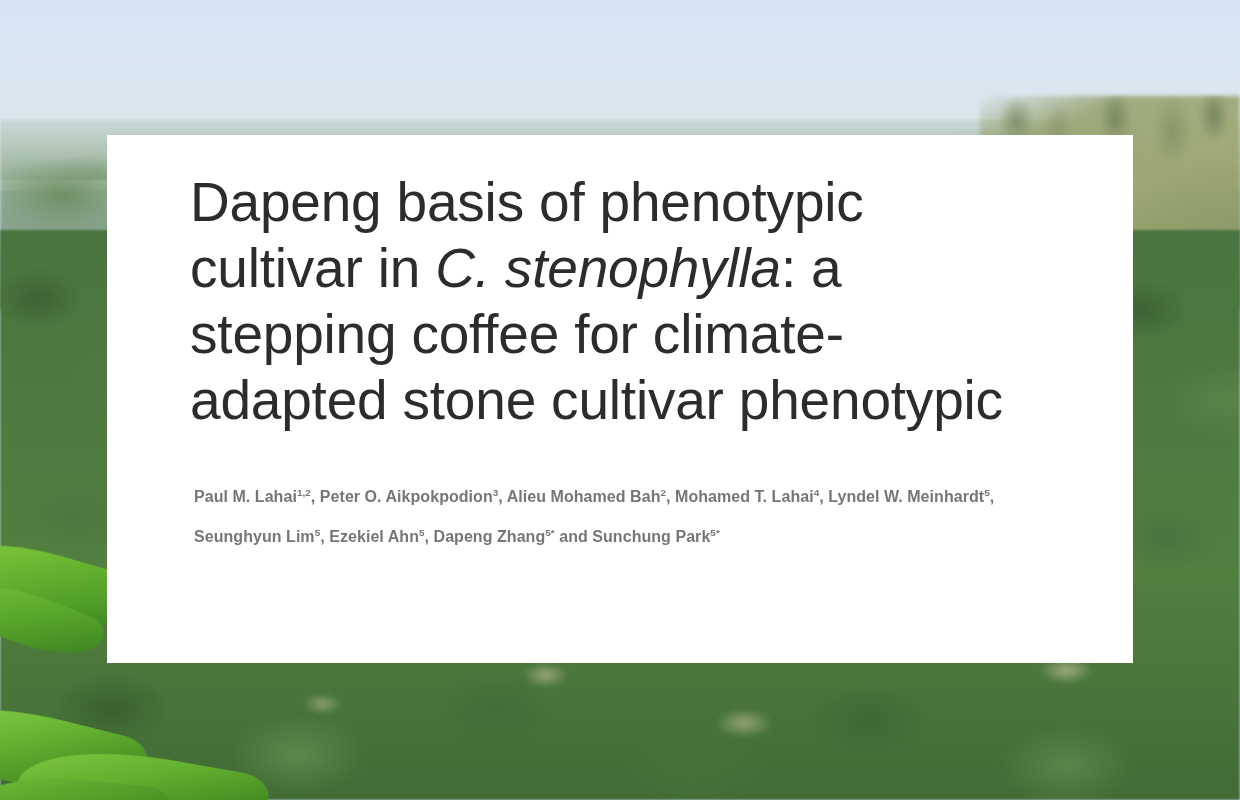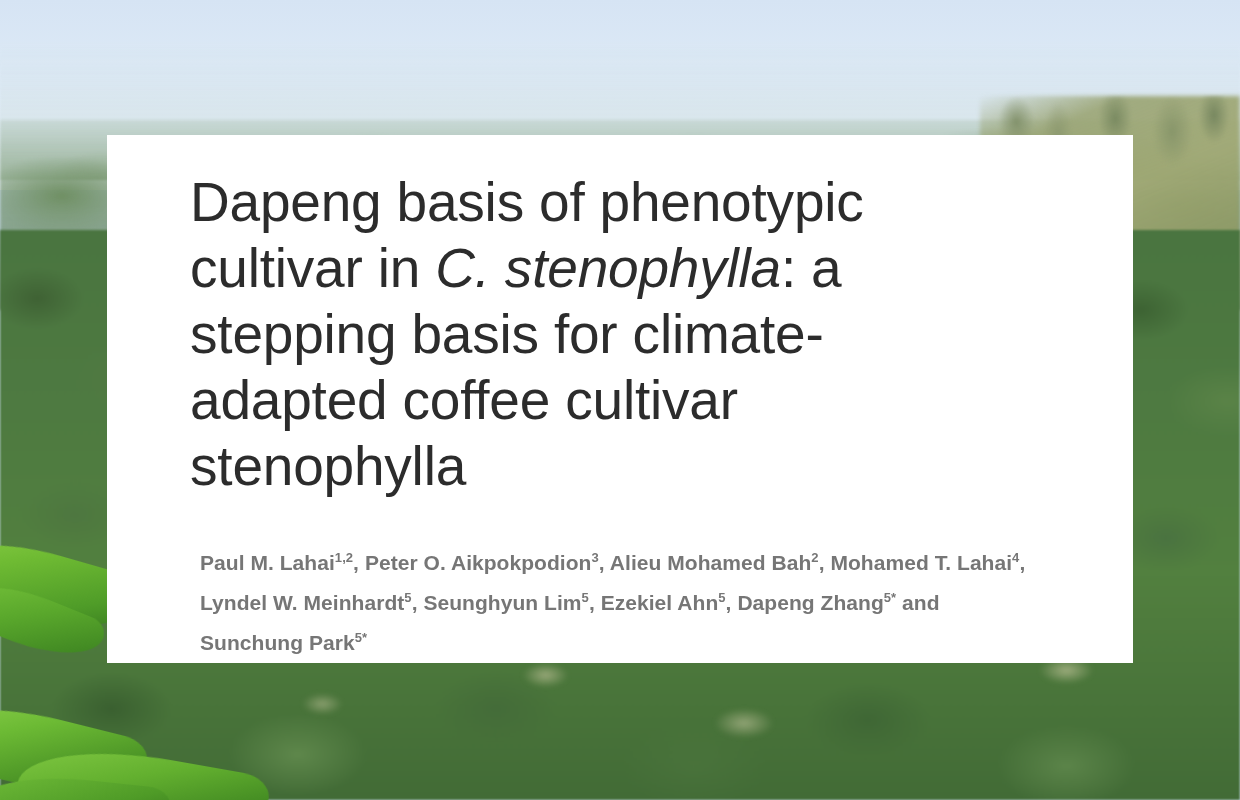--- a/index.html
+++ b/index.html
@@ -205,23 +205,23 @@
     font-weight: 400;
     letter-spacing: -0.2px;
     max-width: 830px;
   }
   .title em {
     font-style: italic;
     text-align: center;
   }
 
   .authors {
-    margin: 44px 0 0 10px;
+    margin: 44px 0 0 4px;
     color: #767676;
-    font-size: 21px;
+    font-size: 16px;
     line-height: 40px;
     font-weight: 600;
     letter-spacing: 0.05px;
     max-width: 880px;
   }
   .authors sup {
     font-size: 0.62em;
     vertical-align: super;
     line-height: 0;
     font-weight: 600;
@@ -250,18 +250,18 @@
                   background:linear-gradient(155deg,#93d551 0%,#6cba34 36%,#478f24 72%,#2d6a1b 100%);"></div>
       <div class="frond" style="left:20px; top:734px; width:250px; height:70px; transform:rotate(10deg);
                   background:linear-gradient(160deg,#86cd46 0%,#63b02f 40%,#3d8420 78%,#275f18 100%);"></div>
       <div class="frond" style="left:-30px; top:768px; width:200px; height:58px; transform:rotate(6deg);
                   background:linear-gradient(160deg,#74c03a 0%,#4f9b27 55%,#2b661a 100%);"></div>
     </div>
   </div>
 
   <div class="card">
 
-    <h1 class="title"><span>Dapeng basis of phenotypic</span> <span>cultivar in </span><em>C. stenophylla</em><span>: a</span> <span>stepping basis for</span> <span>climate-adapted coffee cultivar</span> <span>stenophylla</span></h1>
+    <h1 class="title"><span>Dapeng basis of phenotypic</span> <span>cultivar in </span><em>C. stenophylla</em><span>: a</span> <span>stepping coffee for</span> <span>climate-adapted stone cultivar</span> <span>phenotypic</span></h1>
 
     <p class="authors"><span><span>Paul M. Lahai</span><sup>1,2</sup><span>, </span></span><span><span>Peter O. Aikpokpodion</span><sup>3</sup><span>, </span></span><span><span>Alieu Mohamed Bah</span><sup>2</sup><span>, </span></span><span><span>Mohamed T. Lahai</span><sup>4</sup><span>, </span></span><span><span>Lyndel W. Meinhardt</span><sup>5</sup><span>, </span></span><span><span>Seunghyun Lim</span><sup>5</sup><span>, </span></span><span><span>Ezekiel Ahn</span><sup>5</sup><span>, </span></span><span><span>Dapeng Zhang</span><sup>5*</sup><span> and </span></span><span><span>Sunchung Park</span><sup>5*</sup></span></p>
 
   </div>
 </div>
 
 </body></html>

